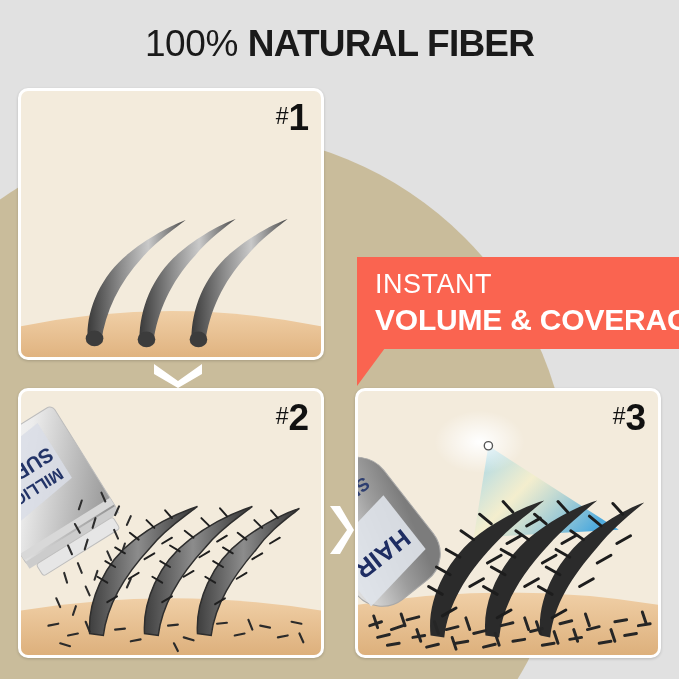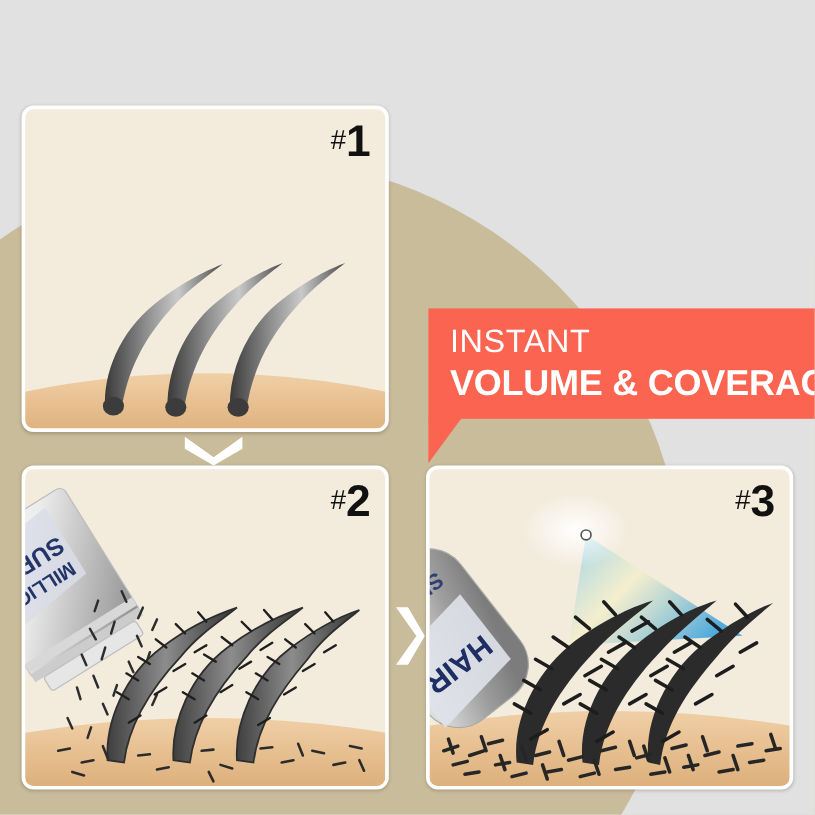--- a/index.html
+++ b/index.html
@@ -128,20 +128,23 @@
   #arrow-down { left: 148px; top: 360px; width: 60px; height: 28px; }
   #arrow-right { left: 326px; top: 500px; width: 28px; height: 60px; }
 </style>
 </head>
 <body>
 
 <div id="stage">
 
   <div class="bg-circle"></div>
 
+  <div class="headline">
+    <span class="light">100%</span><span>&nbsp;</span><span class="bold">NATURAL FIBER</span>
+  </div>
 
   <div class="panel" id="panel-1">
     <svg class="panel-svg" viewBox="0 0 306 272" preserveAspectRatio="none">
       <defs>
         <linearGradient id="skin1" x1="0" y1="0" x2="0" y2="1">
           <stop offset="0%" stop-color="#f0cfa6"></stop>
           <stop offset="100%" stop-color="#e0b380"></stop>
         </linearGradient>
         <linearGradient id="hairg1" x1="0" y1="0" x2="1" y2="0">
           <stop offset="0%" stop-color="#3a3a3a"></stop>

